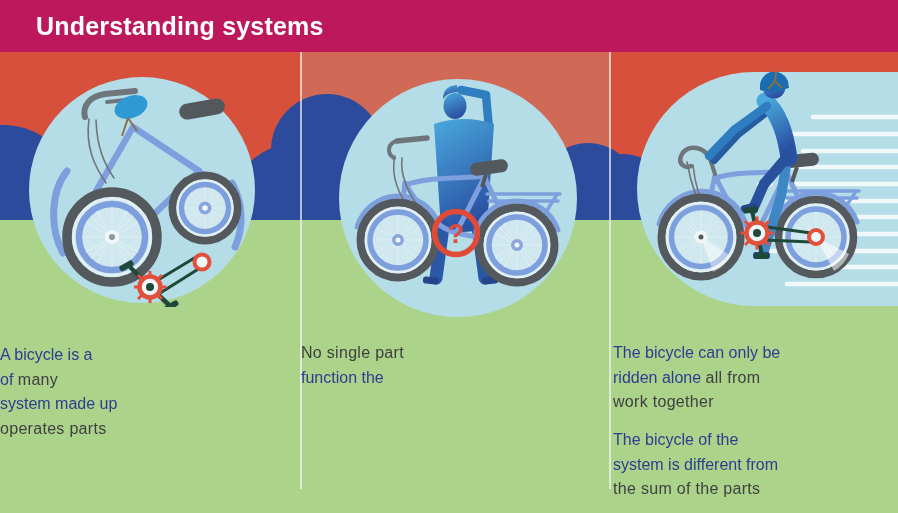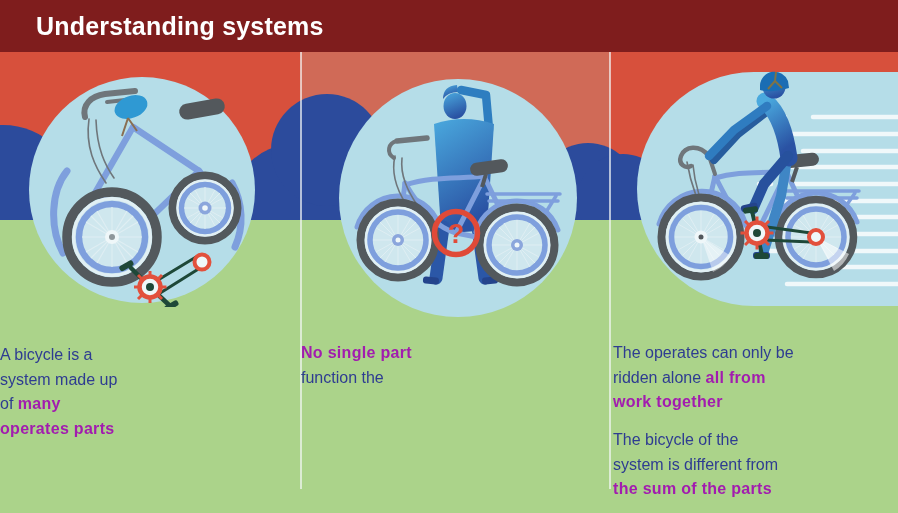--- a/index.html
+++ b/index.html
@@ -1,24 +1,24 @@
 <!DOCTYPE html>
 <html><head>
 <meta charset="utf-8">
 <style>
   html,body{margin:0;padding:0;background:#222;}
   .stage{position:relative;width:898px;height:513px;overflow:hidden;background:#abd38a;
          font-family:"Liberation Sans",sans-serif;}
   .stage svg{position:absolute;display:block;}
-  .topbar{position:absolute;left:0;top:0;width:898px;height:52px;background:#7f1d1d;
+  .topbar{position:absolute;left:0;top:0;width:898px;height:52px;background:#be185d;
           display:flex;align-items:center;z-index:5;}
   .topbar h1{margin:0 0 0 36px;font-size:25px;font-weight:bold;color:#ffffff;letter-spacing:.2px;}
   .caption{position:absolute;font-size:16px;line-height:24.6px;
            color:#2e3c91;z-index:4;}
-  .caption .red{color:#a21caf;font-weight:bold;letter-spacing:.3px;}
+  .caption .red{color:#404040;font-weight:normal;letter-spacing:.3px;}
   .caption .blue{color:#2e3c91;}
 </style>
 </head>
 <body>
 
 <div class="stage">
 
   <svg class="bg" width="898" height="513" viewBox="0 0 898 513">
     <rect x="0" y="0" width="898" height="513" fill="#d7503c"></rect>
     <rect x="301" y="0" width="309" height="513" fill="#d06a57"></rect>
@@ -309,32 +309,32 @@
       <circle cx="122" cy="163" r="4" fill="#1e4838"></circle>
     </g>
   </svg>
 
   <header class="topbar">
     <h1>Understanding systems</h1>
   </header>
 
   <div class="caption" style="left:0;top:343px;width:295px">
     <div><span class="blue">A bicycle is a</span></div>
+    <div><span class="blue">of </span><span class="red">many</span></div>
     <div><span class="blue">system made up</span></div>
-    <div><span class="blue">of </span><span class="red">many</span></div>
     <div><span class="red">operates parts</span></div>
   </div>
 
   <div class="caption" style="left:301px;top:341px;width:309px">
     <div><span class="red">No single part</span></div>
     <div><span class="blue">function the</span></div>
   </div>
 
   <div class="caption" style="left:613px;top:341px;width:294px">
-    <div><span class="blue">The operates can only be</span></div>
+    <div><span class="blue">The bicycle can only be</span></div>
     <div><span class="blue">ridden alone </span><span class="red">all from</span></div>
     <div><span class="red">work together</span></div>
   </div>
 
   <div class="caption" style="left:613px;top:428px;width:294px">
     <div><span class="blue">The bicycle of the</span></div>
     <div><span class="blue">system is different from</span></div>
     <div><span class="red">the sum of the parts</span></div>
   </div>
 

